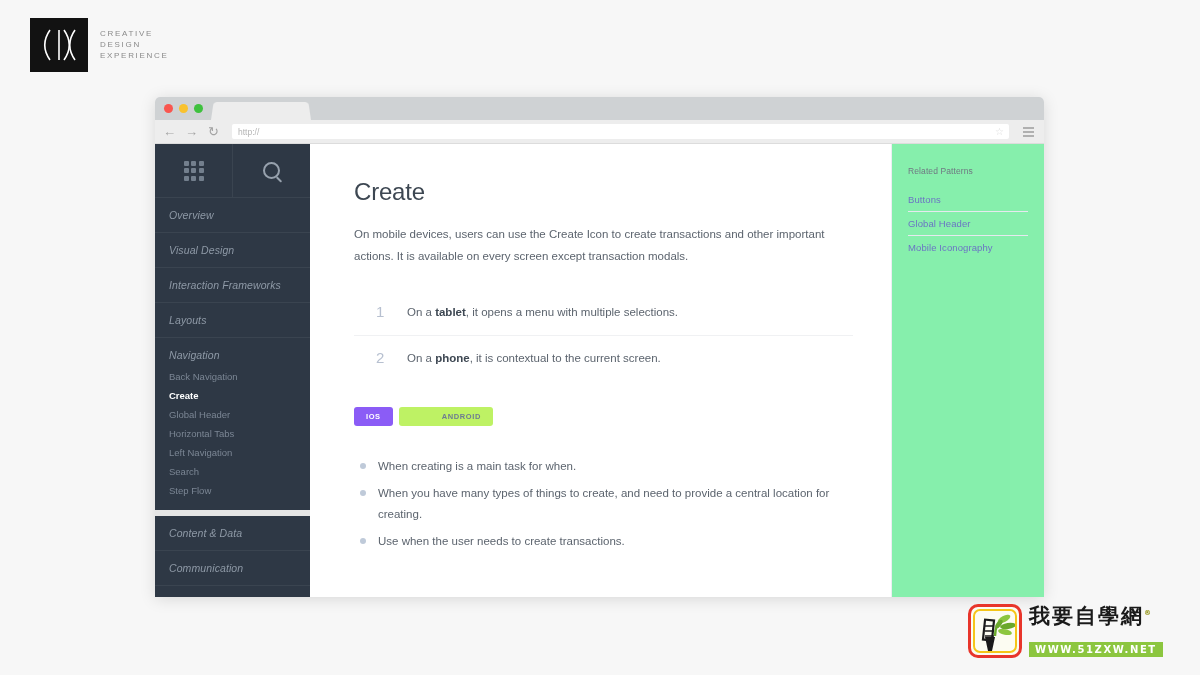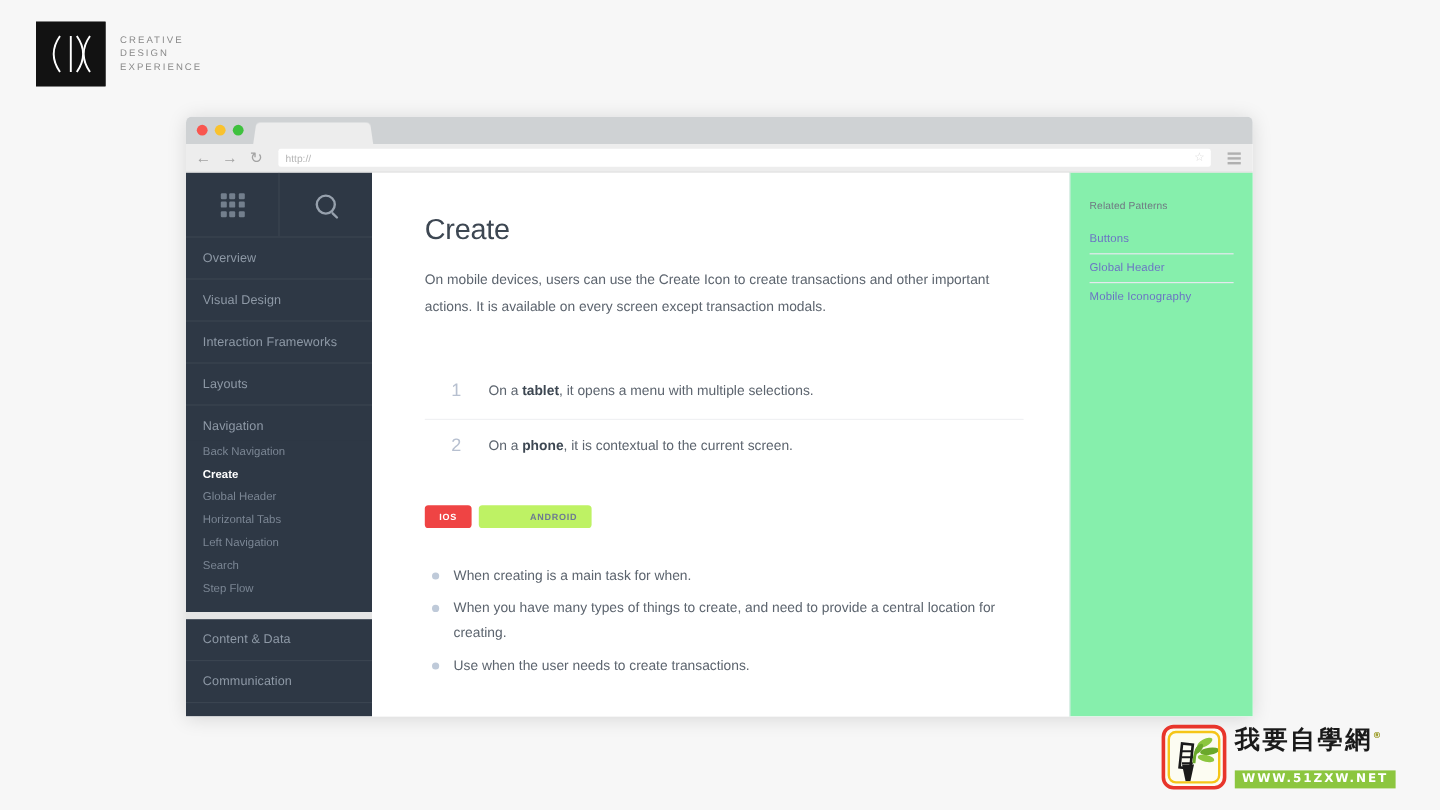--- a/index.html
+++ b/index.html
@@ -173,20 +173,21 @@
     transform: rotate(-45deg);
     border-radius: 1px;
   }
 
   .sb-item {
     padding: 11px 14px;
     font-size: 10.5px;
     color: #8e99a6;
     border-bottom: 1px solid #3a4450;
     letter-spacing: 0.1px;
+    font-style: italic;
   }
   .sb-item.expanded {
     border-bottom: none;
     padding-bottom: 6px;
   }
   .sb-sub {
     border-bottom: 6px solid #e5e5e5;
     padding: 0 0 10px 0;
     background: #2e3845;
   }
@@ -212,21 +213,21 @@
     font-weight: normal;
     color: #3d4752;
     letter-spacing: -0.2px;
     margin-bottom: 17px;
   }
   p.intro {
     font-size: 11.5px;
     line-height: 1.95;
     color: #5c646e;
     max-width: 495px;
-    margin-bottom: 36px;
+    margin-bottom: 22px;
   }
 
   .numlist { margin: 0 0 26px 0; }
   .numrow {
     display: flex;
     align-items: flex-start;
     gap: 22px;
     padding: 14px 0 14px 22px;
     border-bottom: 1px solid #f0f1f3;
   }
@@ -246,21 +247,21 @@
   .numrow .txt b { color: #3d4752; font-weight: bold; }
 
   .pills { display: flex; gap: 6px; margin-bottom: 30px; }
   .pill {
     font-size: 7.5px;
     letter-spacing: 0.6px;
     padding: 5px 12px;
     border-radius: 3px;
     font-weight: bold;
   }
-  .pill.active { background: #ef4444; color: #ffffff; }
+  .pill.active { background: #8b5cf6; color: #ffffff; }
   .pill.inactive { background: #bef264; color: #6d7b92; padding-left: 43px; }
 
   h2.section {
     font-size: 15.5px;
     font-weight: normal;
     color: #4a535e;
     margin-bottom: 16px;
   }
 
   ul.bullets { list-style: none; margin-bottom: 30px; }

